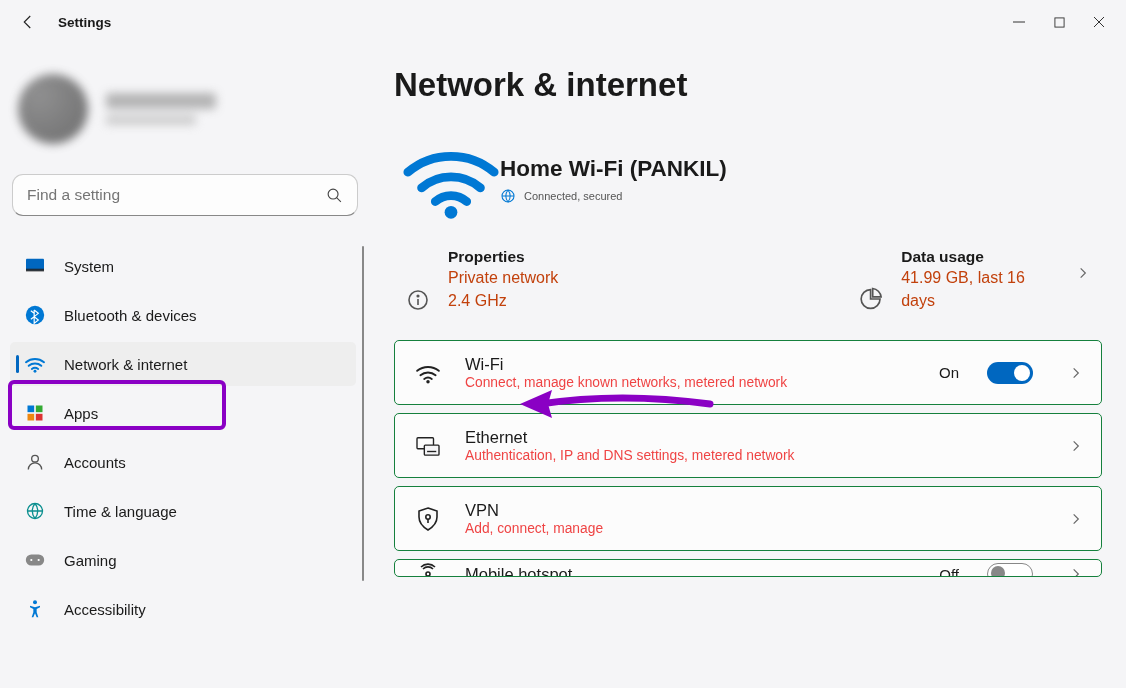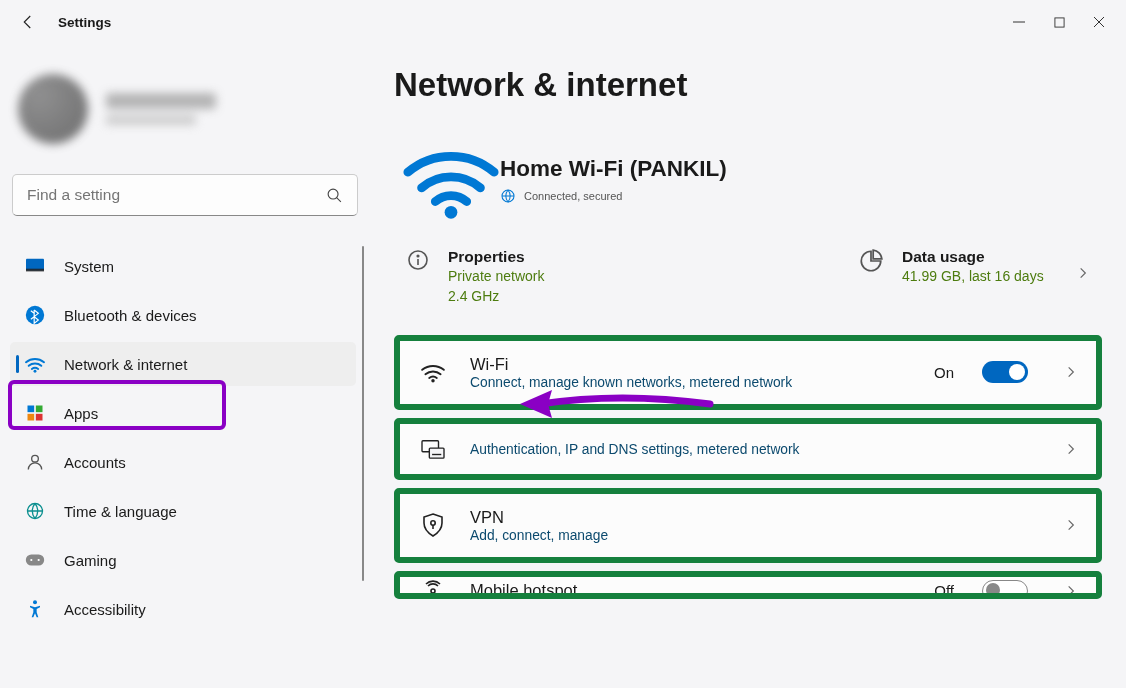--- a/index.html
+++ b/index.html
@@ -74,21 +74,21 @@
     margin-left: 18px;
   }
   .pname-line1 { width: 110px; height: 16px; background:#999; border-radius:3px; margin-bottom:6px;}
   .pname-line2 { width: 90px; height: 10px; background:#bbb; border-radius:2px;}
   .search-box {
     margin: 0 4px 28px 4px;
     display: flex;
     align-items: center;
     border: 1px solid #ccc;
     border-bottom: 1.5px solid #888;
-    border-radius: 5px;
+    border-radius: 11px;
     background: #fdfdfd;
     height: 42px;
     padding: 0 14px;
   }
   .search-box input {
     flex: 1;
     border: none;
     outline: none;
     background: transparent;
     font-size: 15.5px;
@@ -174,50 +174,50 @@
   }
   .props-row {
     display: flex;
     align-items: flex-start;
     gap: 18px;
     padding: 0 12px 28px 12px;
     cursor: pointer;
   }
   .props-col {
     display: flex;
-    align-items: flex-start;
+    align-items: flex-end;
     gap: 18px;
   }
   .props-col.left { flex: 1; }
   .props-col.right { width: 200px; }
   .props-label {
     font-size: 15.5px;
     font-weight: 600;
   }
   .props-sub {
-    font-size: 14px;
-    color: #4d7c0f;
+    font-size: 16px;
+    color: #c2410c;
     line-height: 1.45;
   }
   .chev { color:#666; display:flex; align-items:center; padding-top:18px; }
   .card {
     background: #fcfcfc;
-    border: 6px solid #15803d;
+    border: 1px solid #15803d;
     border-radius: 5px;
     padding: 14px 18px;
     display: flex;
     align-items: center;
     gap: 22px;
     margin-bottom: 8px;
     cursor: pointer;
   }
   .card-icon { width: 30px; display:flex; justify-content:center; }
   .card-body { flex: 1; }
   .card-title { font-size: 16.5px; }
-  .card-sub { font-size: 13.8px; color: #0c4a6e; margin-top: 1px; }
+  .card-sub { font-size: 13.8px; color: #ef4444; margin-top: 1px; }
   .toggle-label { font-size: 15px; margin-right: 6px; }
   .toggle {
     width: 46px; height: 22px; border-radius: 11px;
     position: relative;
   }
   .toggle.on { background: #0067c0; }
   .toggle.off { background: #fff; border: 1px solid #888; }
   .toggle .knob {
     position: absolute; width: 16px; height: 16px; border-radius: 50%;
     top: 3px;
@@ -448,20 +448,21 @@
 
     <div class="card">
       <div class="card-icon">
         <svg width="26" height="22" viewBox="0 0 28 24" fill="none" stroke="#222" stroke-width="1.5">
             <rect x="2" y="3" width="18" height="12" rx="1"></rect>
             <rect x="10" y="11" width="16" height="11" rx="1" fill="#f5f5f7"></rect>
             <line x1="13" y1="18" x2="23" y2="18"></line>
           </svg>
       </div>
       <div class="card-body">
+        <div class="card-title">Ethernet</div>
         <div class="card-sub">Authentication, IP and DNS settings, metered network</div>
       </div>
       <svg width="14" height="14" viewBox="0 0 24 24" fill="none" stroke="#666" stroke-width="2">
           <path d="M8 4l8 8-8 8"></path>
         </svg>
     </div>
 
     <div class="card">
       <div class="card-icon">
         <svg width="24" height="26" viewBox="0 0 24 26" fill="none" stroke="#222" stroke-width="1.6">

